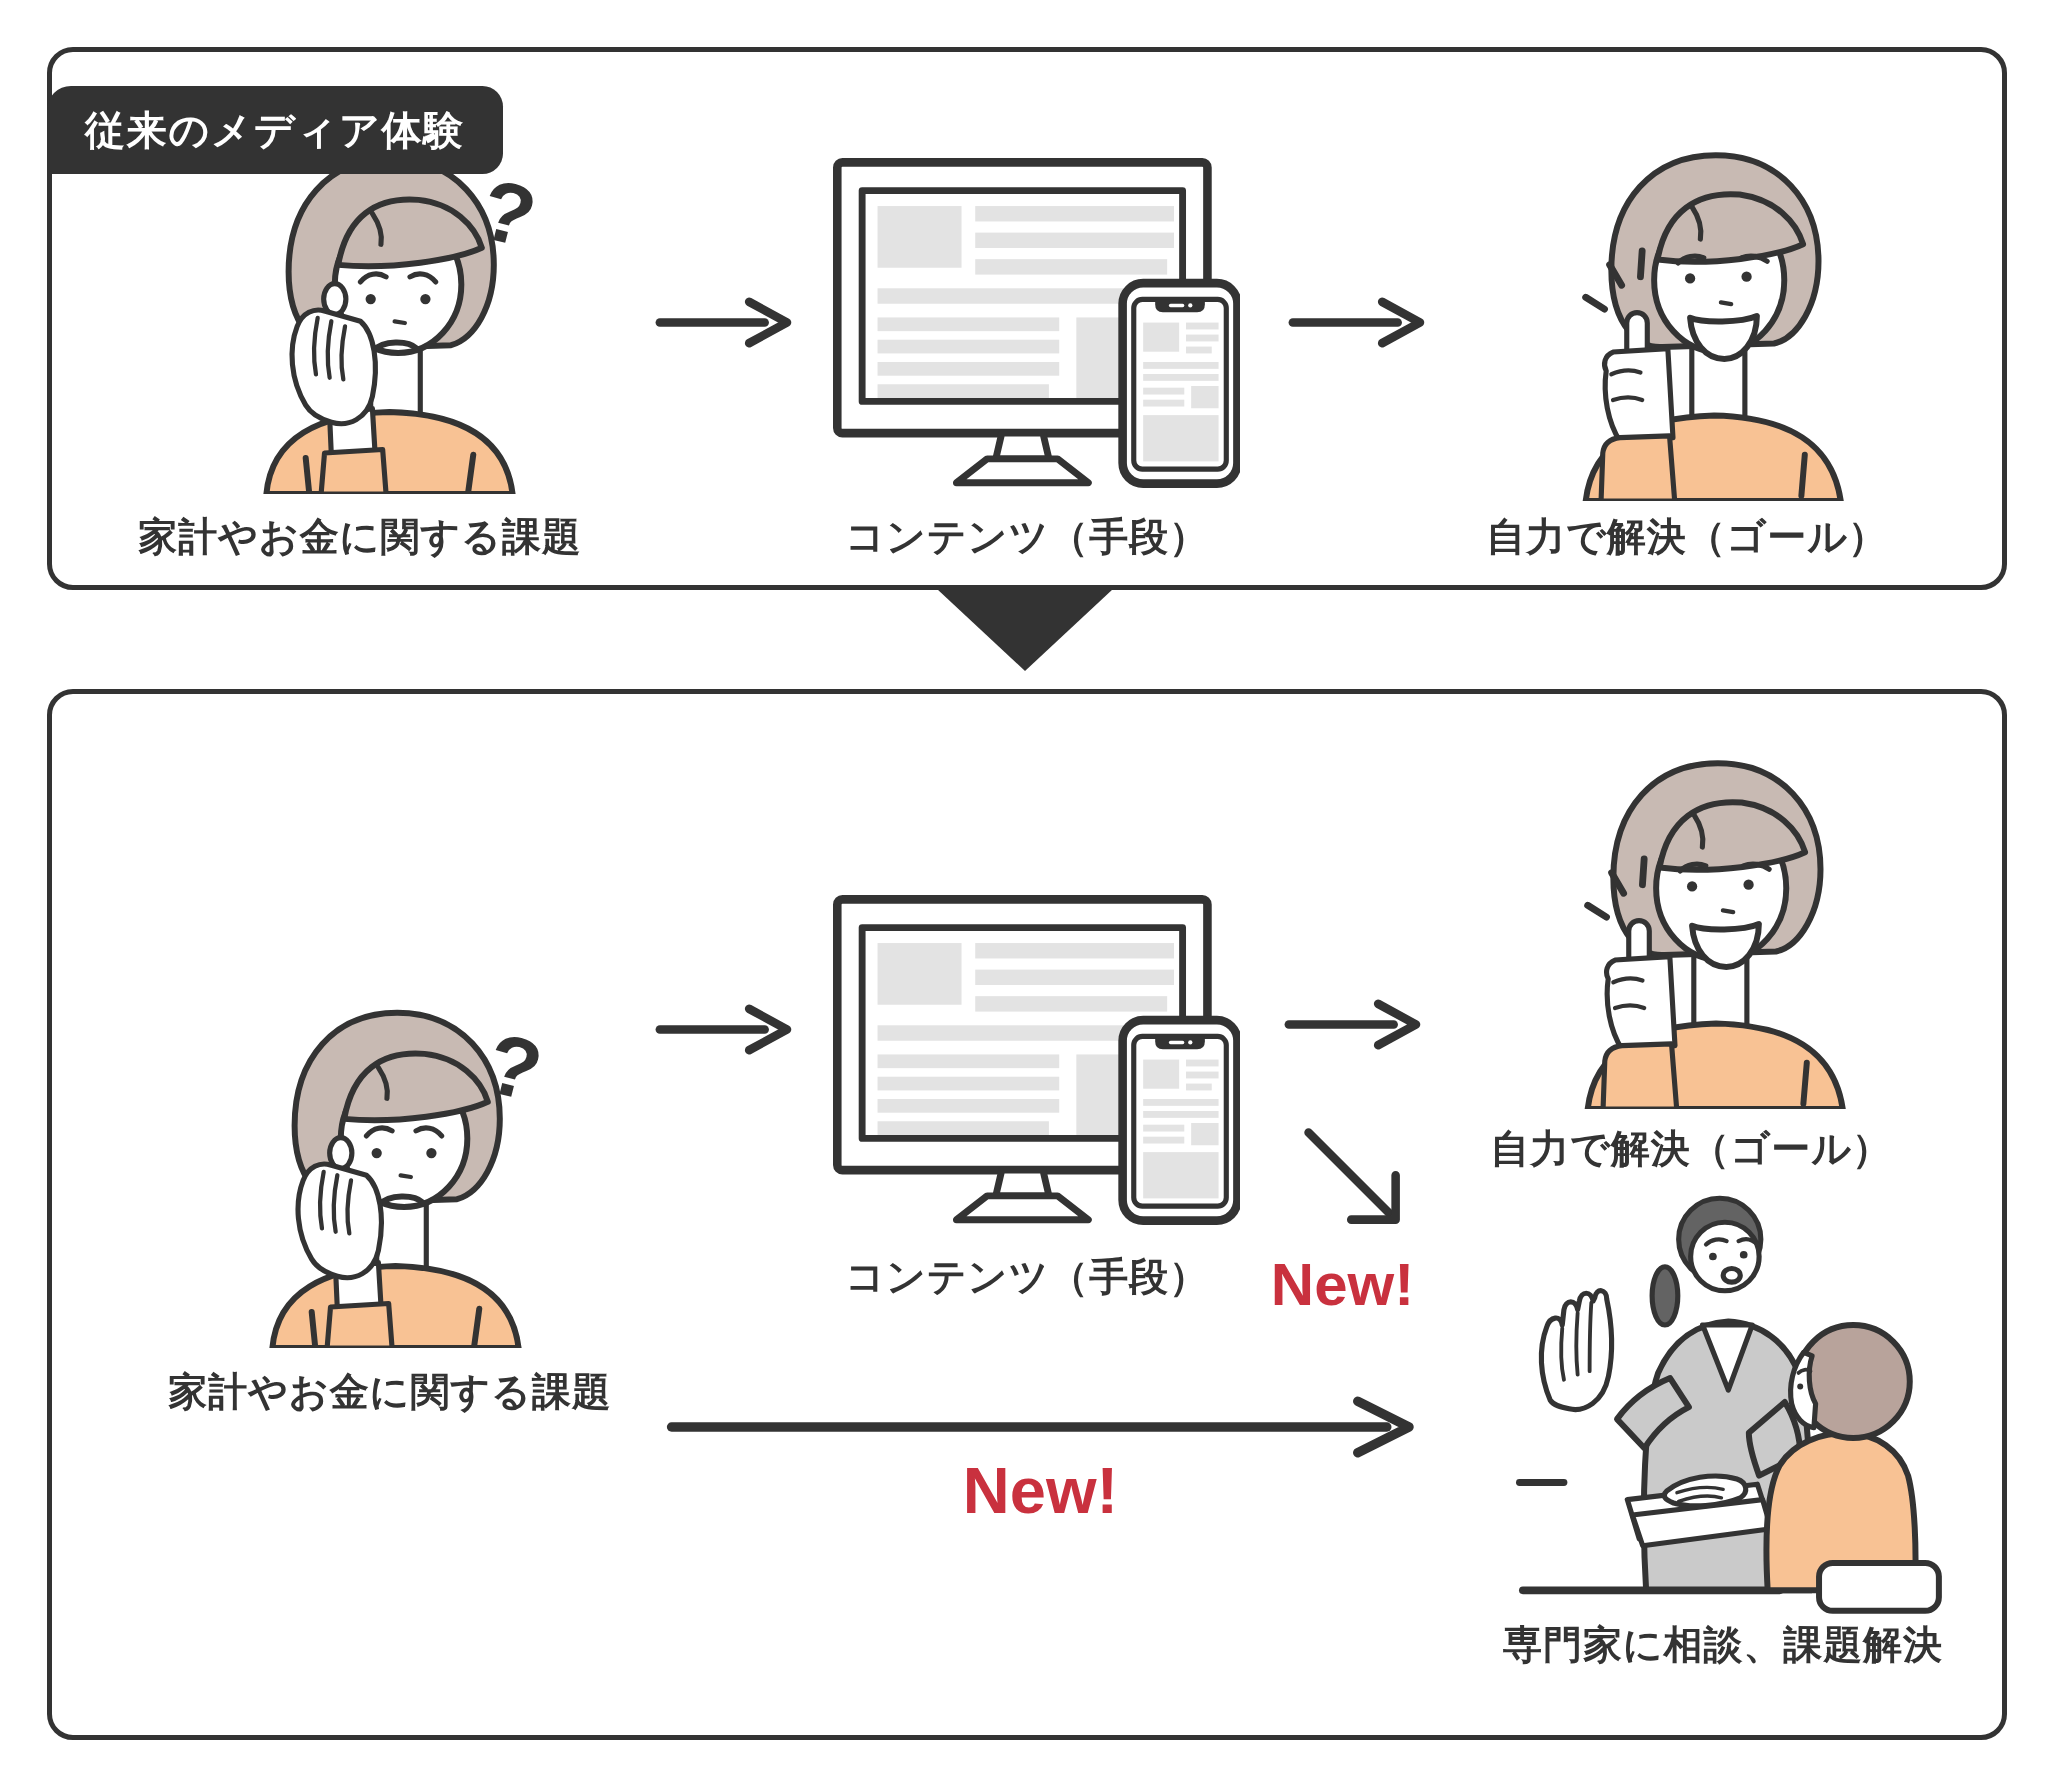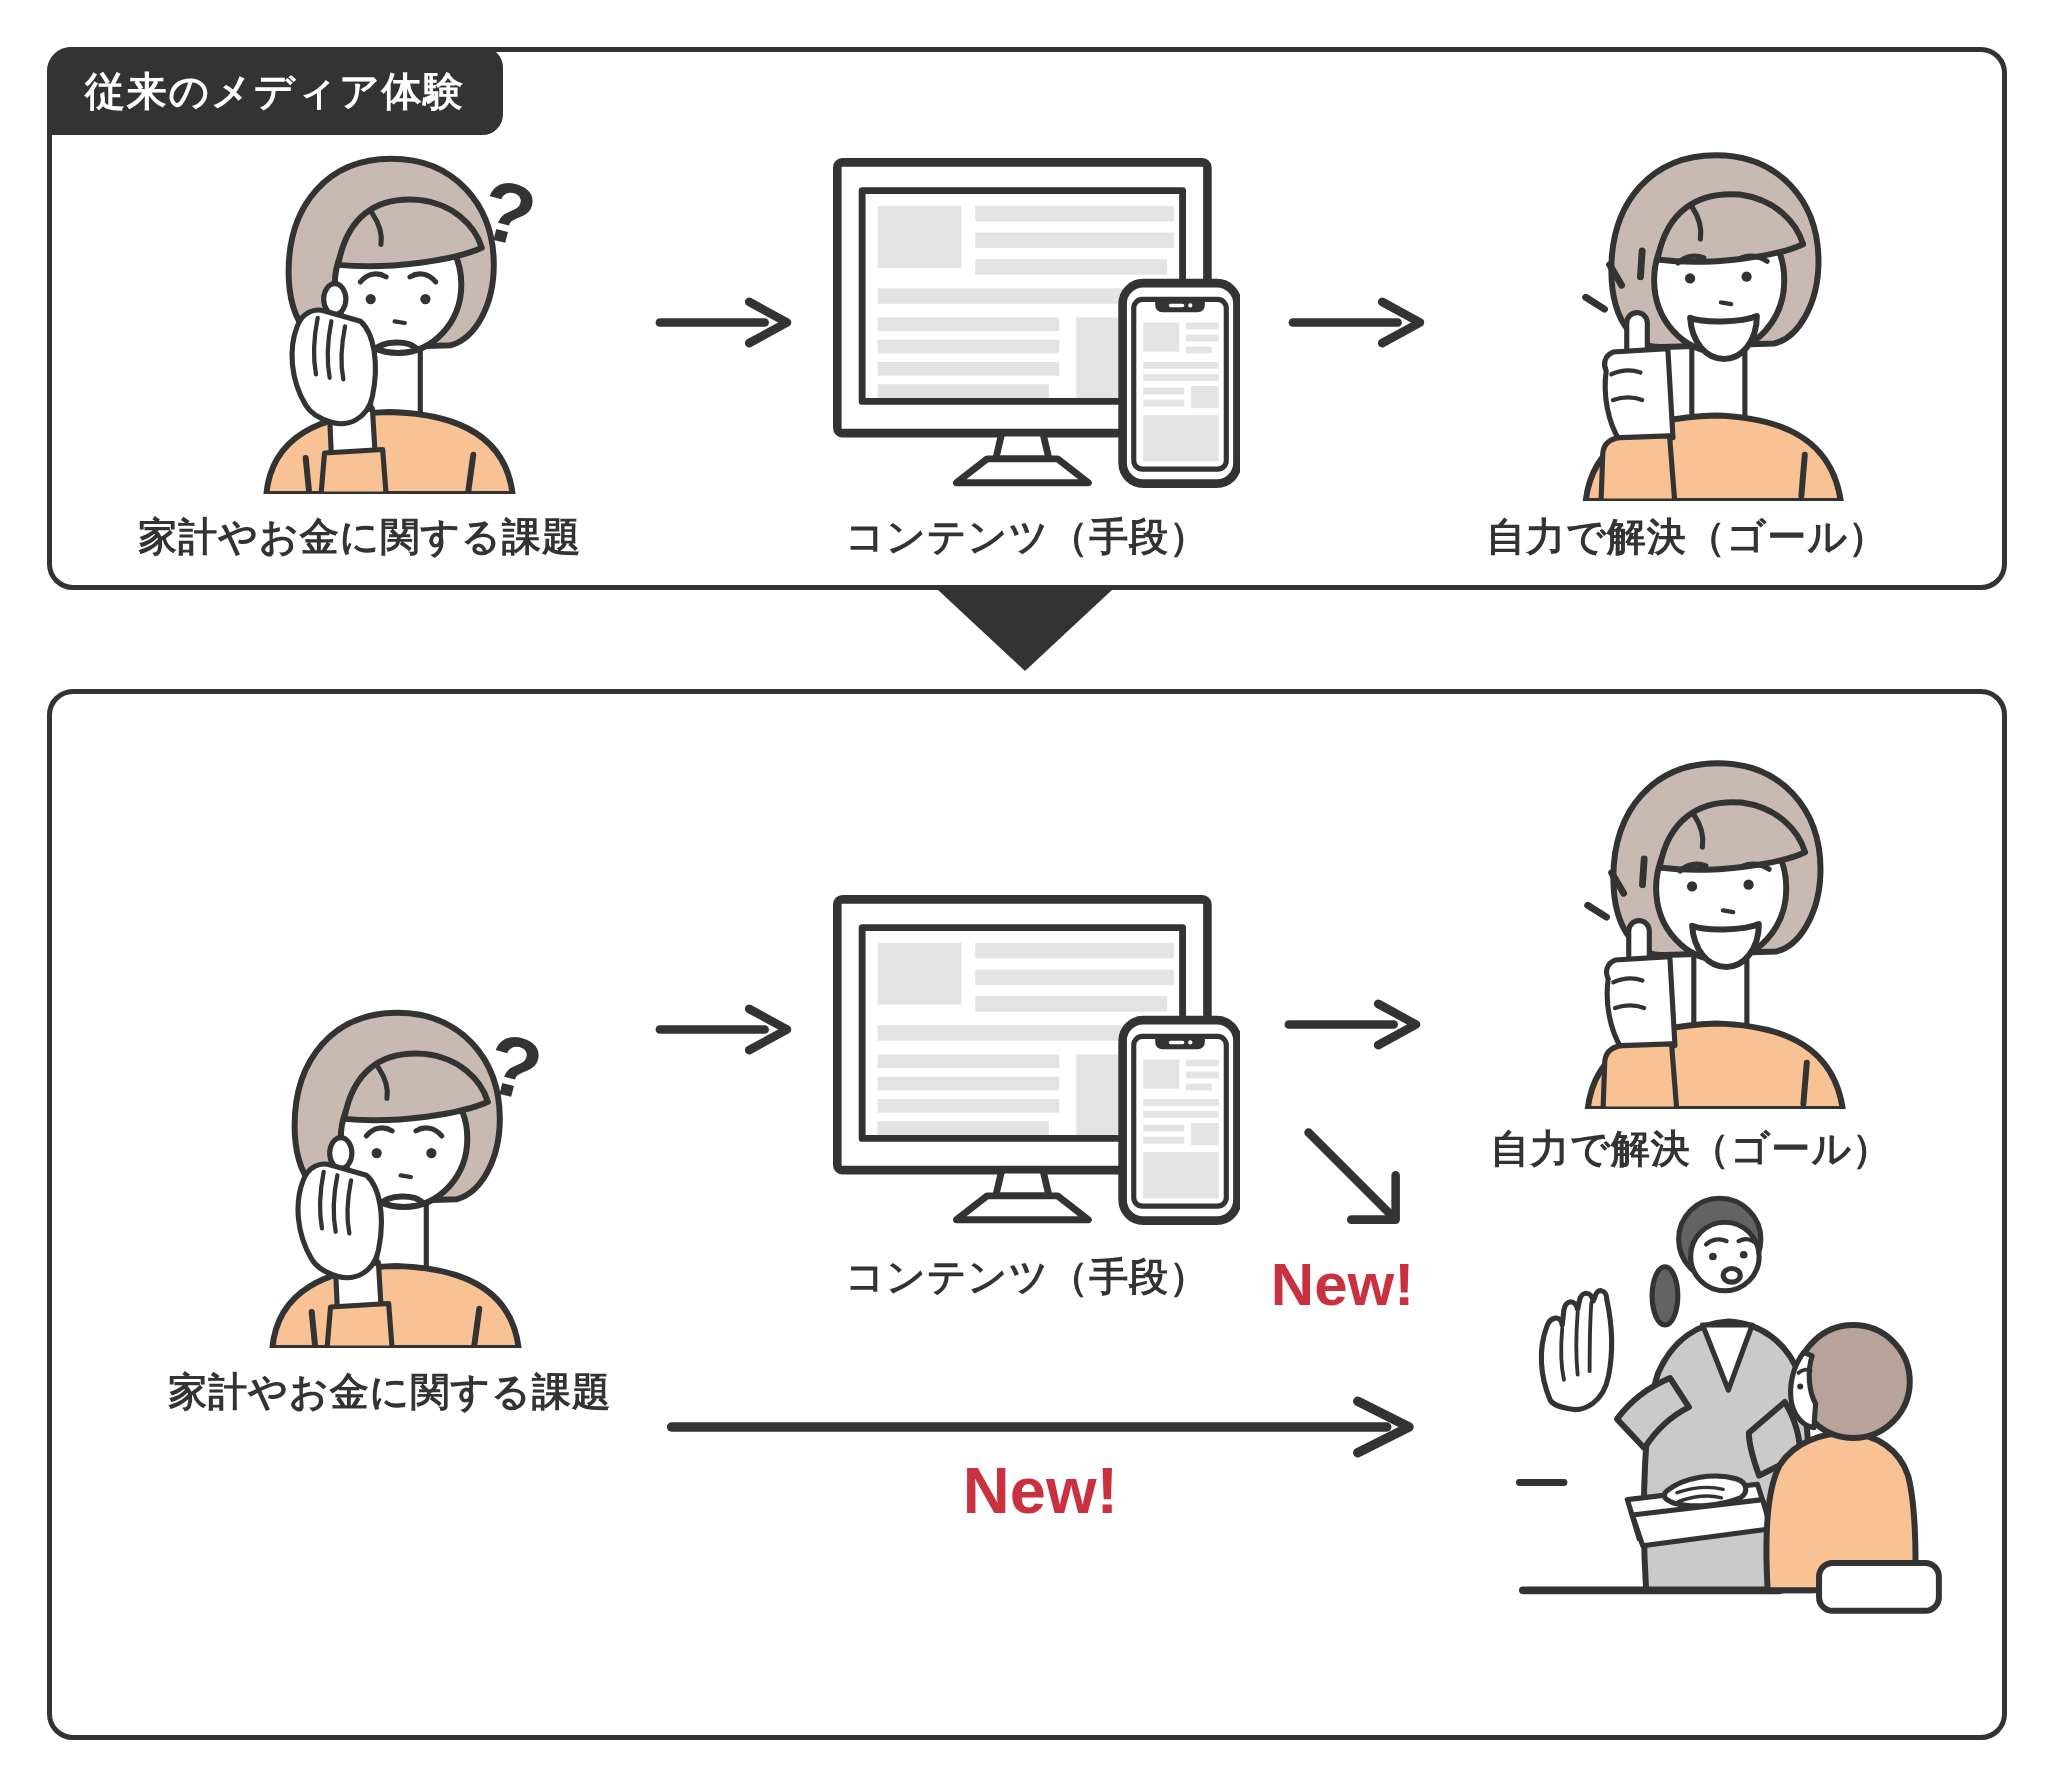--- a/index.html
+++ b/index.html
@@ -12,20 +12,21 @@
     border:5.1px solid var(--outline,#333);border-radius:26px;
   }
   #panel-traditional{top:47px;height:533px;}
   #panel-new{top:689px;height:1041px;}
   .badge{
     position:absolute;left:47px;height:88px;padding:0 38px;z-index:4;
     display:flex;align-items:center;justify-content:center;
     background:var(--badge-bg,#333);color:var(--badge-text,#fff);
     font-size:40px;font-weight:bold;letter-spacing:1.7px;
     border-radius:24px 20.5px 20.5px 0;
+    margin-top:39px;
   }
   #badge-traditional{top:47px;}
   #badge-new{top:689px;}
   .down-triangle{
     position:absolute;left:937px;top:589px;width:0;height:0;z-index:3;
     border-left:88px solid transparent;border-right:88px solid transparent;
     border-top:82px solid var(--outline,#333);
   }
   .ill{position:absolute;}
   .lbl{
@@ -243,15 +244,16 @@
   <div class="new-label" id="new-content-route">New!</div>
 
   <svg class="ill" style="left:663px;top:1391px" width="770" height="72" viewBox="0 0 900 84">
       <use href="#sym-arrow-long"></use>
     </svg>
   <div class="new-label" id="new-direct-route">New!</div>
 
   <svg class="ill" style="left:1485px;top:1188px" width="514" height="428" viewBox="0 0 600 500">
       <use href="#sym-consult"></use>
     </svg>
+  <div class="lbl" style="left:1466px;top:1623px">専門家に相談、課題解決</div>
 
 </div>
 
 
 </body></html>

